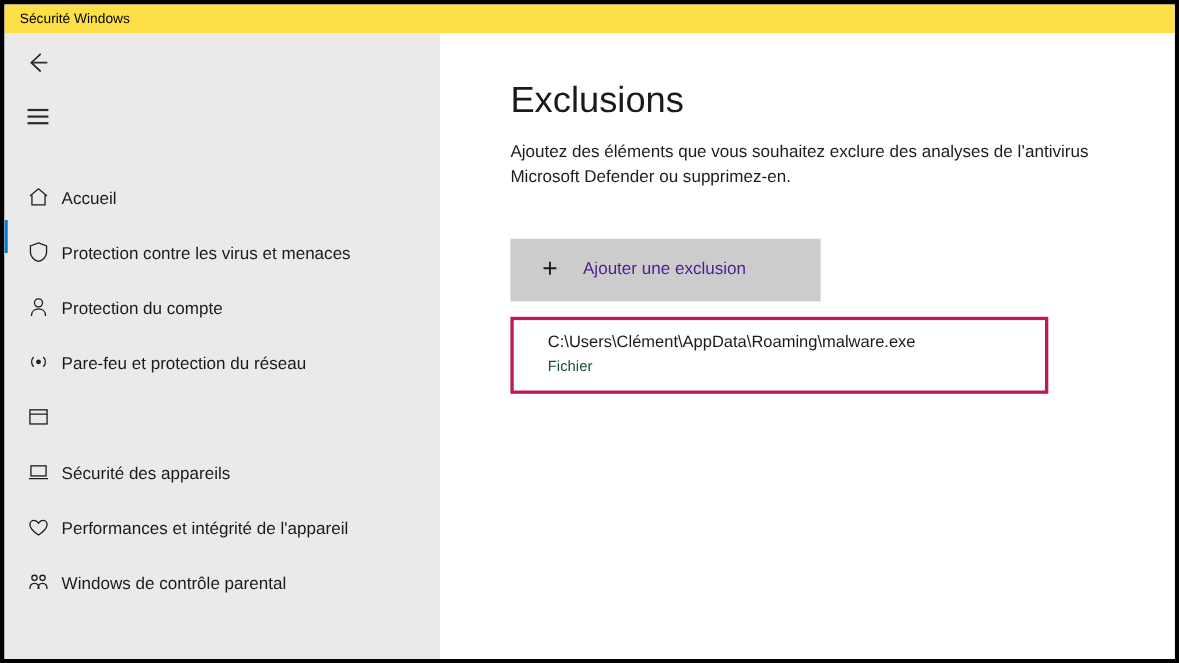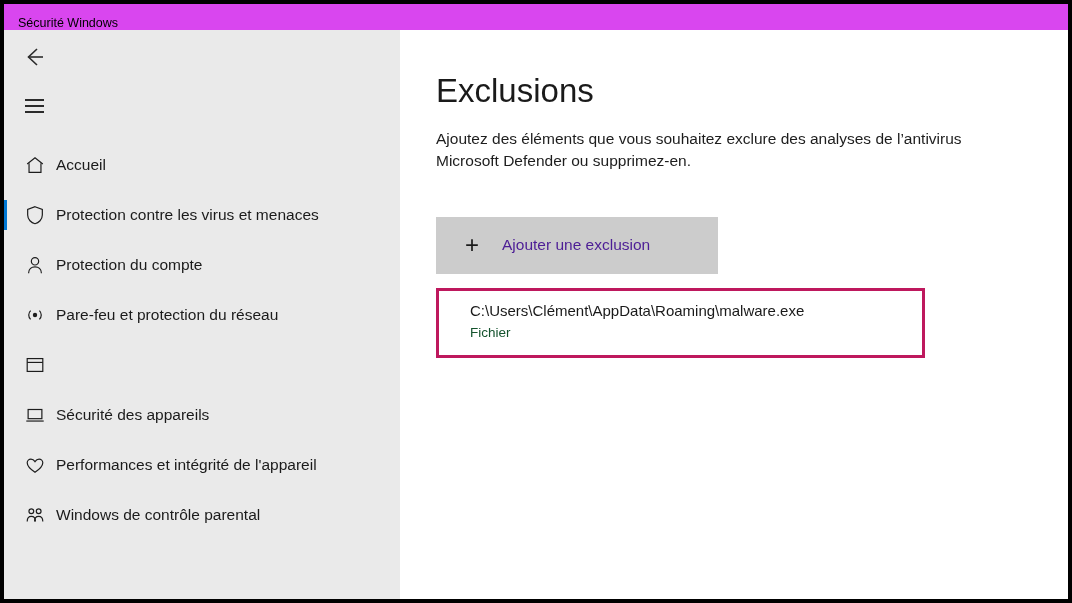--- a/index.html
+++ b/index.html
@@ -14,23 +14,23 @@
     position: relative;
     width: 1072px;
     height: 603px;
     box-sizing: border-box;
     border: 4px solid #000000;
     background: #ffffff;
     overflow: hidden;
   }
   .titlebar {
     height: 26px;
-    background: #d946ef;
-    display: flex;
-    align-items: flex-end;
+    background: #fde047;
+    display: flex;
+    align-items: center;
     padding-left: 14px;
     box-sizing: border-box;
   }
   .titlebar-text {
     font-size: 12.5px;
     color: #000000;
   }
   .body-area {
     display: flex;
     height: calc(100% - 26px);
@@ -88,21 +88,21 @@
   }
   .hamburger span::before { top: -6px; }
   .hamburger span::after { top: 6px; }
 
   .nav {
     margin-top: 12px;
   }
   .nav-item {
     height: 50px;
     display: flex;
-    align-items: center;
+    align-items: flex-end;
     position: relative;
     padding-left: 10px;
     box-sizing: border-box;
   }
   .nav-item .sel-bar {
     position: absolute;
     left: 0;
     top: 10px;
     bottom: 10px;
     width: 3px;
@@ -122,21 +122,21 @@
   .nav-label {
     font-size: 15.5px;
     color: #1b1b1b;
     white-space: nowrap;
   }
 
   
   .main {
     flex: 1;
     background: #ffffff;
-    padding: 26px 0 0 36px;
+    padding: 26px 0 0 64px;
     box-sizing: border-box;
   }
   .page-title {
     font-size: 33px;
     font-weight: normal;
     color: #1a1a1a;
     margin: 16px 0 18px 0;
   }
   .page-desc {
     font-size: 15.5px;

